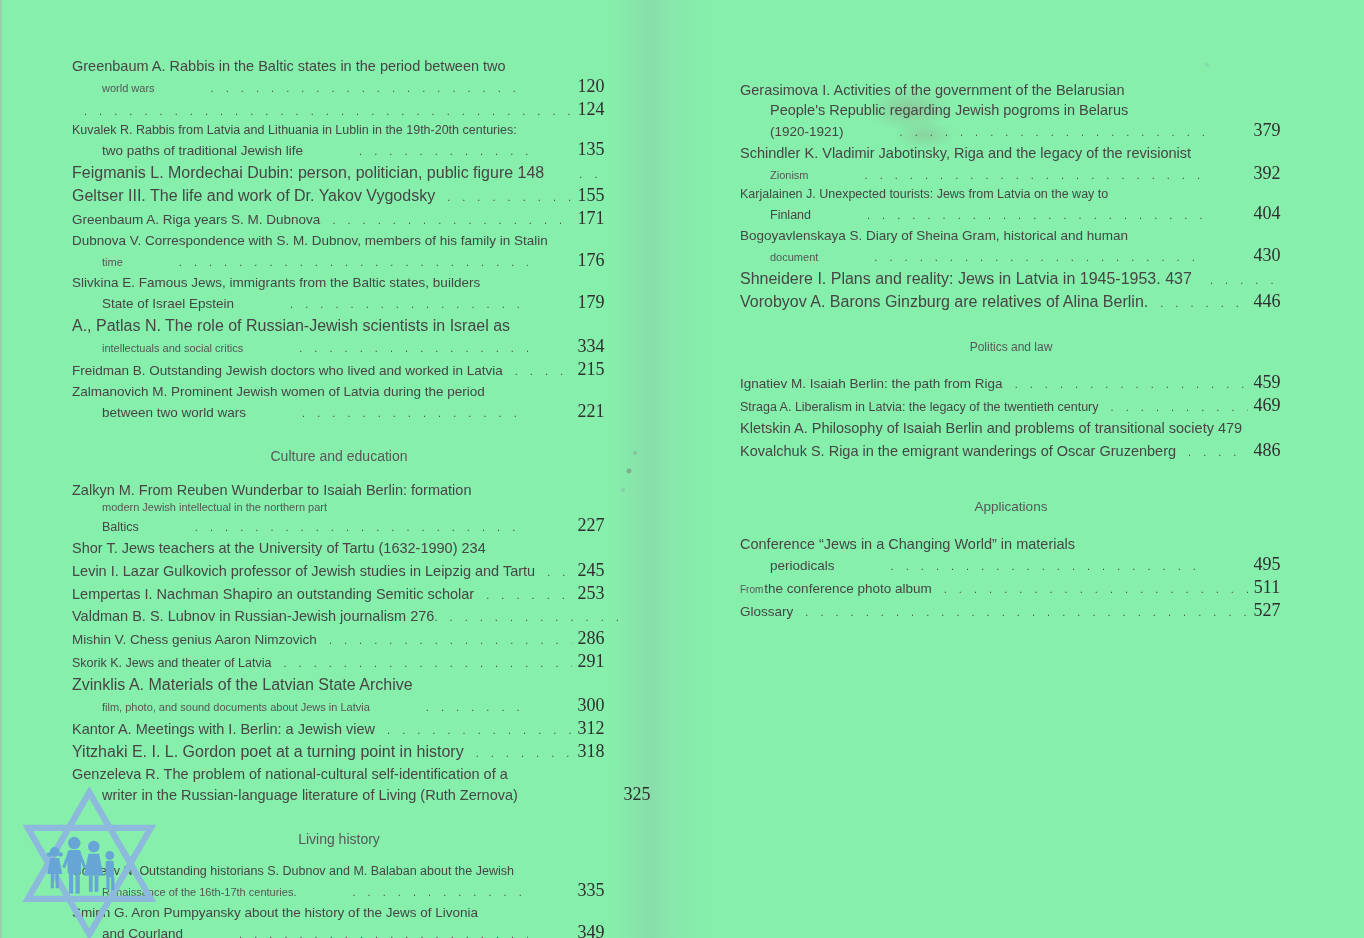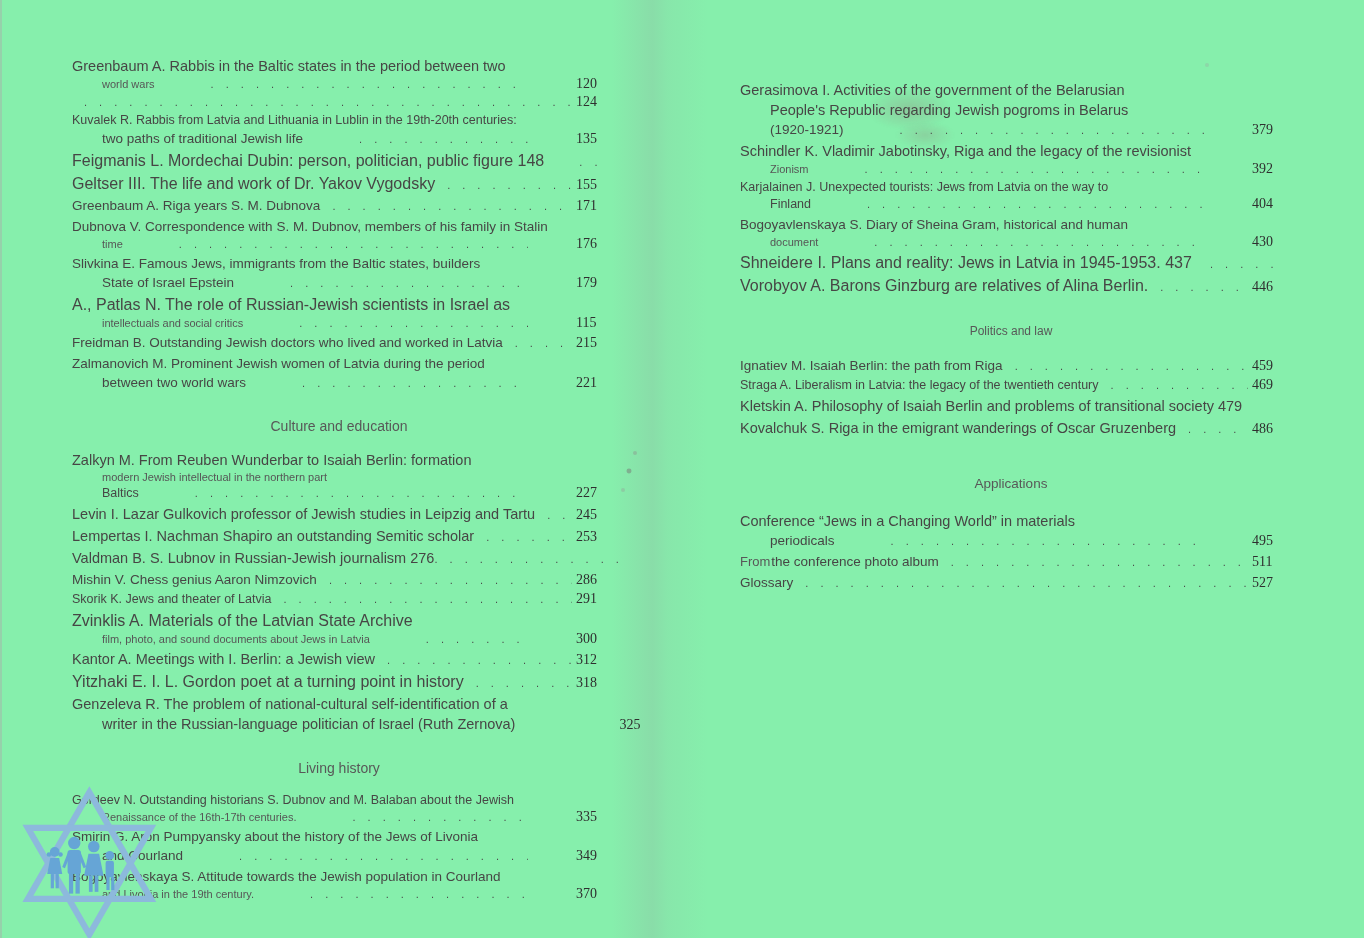--- a/index.html
+++ b/index.html
@@ -36,35 +36,35 @@
   #page-left{left:72px; top:56px; width:534px;}
   #page-right{left:740px; top:52px; width:542px;margin-top:28px;}
   .toc-line{display:flex;align-items:baseline;}
   .toc-line.ind{padding-left:30px;gap:44px;}
   .t{white-space:nowrap;}
   .lg {font-size:16px;   line-height:21px;}
   .md2{font-size:14.5px; line-height:20px;}
   .md {font-size:13.5px; line-height:19px;}
   .sm2{font-size:12.5px; line-height:17px;}
   .sm {font-size:11px;   line-height:15px; color:#565656;}
-  .xs {font-size:13px; color:#585858;}
+  .xs {font-size:10px; color:#585858;}
   .pre{margin-right:1px;}
   .entry{margin-bottom:2px;}
   .leader{
     flex:1 1 auto; min-width:0; overflow:hidden; white-space:nowrap;
     letter-spacing:4.5px; font-size:11px; color:#4c4c4c;
     margin:0 4px 0 12px;
   }
   .trail{
     margin-left:auto; white-space:nowrap; letter-spacing:4.5px;
     font-size:11px; color:#4c4c4c; padding-right:4px;
   }
   .pagenum{
-    font-family:"Liberation Serif", serif; font-size:14px; color:#2f2f2f;
-    min-width:30px; text-align:left; white-space:nowrap;
+    font-family:"Liberation Serif", serif; font-size:18px; color:#2f2f2f;
+    min-width:30px; text-align:center; white-space:nowrap;
   }
   .sec-heading{text-align:center; color:#585858;}
   #page-left .sec-heading{font-size:14px; margin:26px 0 16px;}
   #page-right .section:nth-child(2) .sec-heading{font-size:12px; margin:28px 0 18px;}
   #page-right .section:nth-child(3) .sec-heading{font-size:13.5px; margin:38px 0 20px;}
   
   #logo{position:absolute; left:0; top:780px; width:200px; height:158px; pointer-events:none;}
   #folio{
     position:absolute; left:66px; top:938px;
     font-family:"Liberation Serif", serif; font-size:16px;
@@ -149,21 +149,21 @@
             <span class="pagenum">179</span>
           </div>
         </div>
         <div class="entry">
           <div class="toc-line">
             <span class="t lg">A., Patlas N. The role of Russian-Jewish scientists in Israel as</span>
           </div>
           <div class="toc-line ind">
             <span class="t sm">intellectuals and social critics</span>
             <span class="leader">. . . . . . . . . . . . . . . . . . . . . . . . . . . . . . . . . . . . . . . . . . . . . . . . . . . . . . . . . . . . . . . . . . . . . . . . . . . . . . . . . . . . . . . . . .</span>
-            <span class="pagenum">115</span>
+            <span class="pagenum">334</span>
           </div>
         </div>
         <div class="entry">
           <div class="toc-line">
             <span class="t md">Freidman B. Outstanding Jewish doctors who lived and worked in Latvia</span>
             <span class="leader">. . . . . . . . . . . . . . . . . . . . . . . . . . . . . . . . . . . . . . . . . . . . . . . . . . . . . . . . . . . . . . . . . . . . . . . . . . . . . . . . . . . . . . . . . .</span>
             <span class="pagenum">215</span>
           </div>
         </div>
         <div class="entry">
@@ -183,20 +183,25 @@
           <div class="toc-line">
             <span class="t md2">Zalkyn M. From Reuben Wunderbar to Isaiah Berlin: formation</span>
           </div>
           <div class="toc-line ind">
             <span class="t sm">modern Jewish intellectual in the northern part</span>
           </div>
           <div class="toc-line ind">
             <span class="t sm2">Baltics</span>
             <span class="leader">. . . . . . . . . . . . . . . . . . . . . . . . . . . . . . . . . . . . . . . . . . . . . . . . . . . . . . . . . . . . . . . . . . . . . . . . . . . . . . . . . . . . . . . . . .</span>
             <span class="pagenum">227</span>
+          </div>
+        </div>
+        <div class="entry">
+          <div class="toc-line">
+            <span class="t md2">Shor T. Jews teachers at the University of Tartu (1632-1990) 234</span>
           </div>
         </div>
         <div class="entry">
           <div class="toc-line">
             <span class="t md2">Levin I. Lazar Gulkovich professor of Jewish studies in Leipzig and Tartu</span>
             <span class="leader">. . . . . . . . . . . . . . . . . . . . . . . . . . . . . . . . . . . . . . . . . . . . . . . . . . . . . . . . . . . . . . . . . . . . . . . . . . . . . . . . . . . . . . . . . .</span>
             <span class="pagenum">245</span>
           </div>
         </div>
         <div class="entry">
@@ -248,21 +253,21 @@
             <span class="t lg">Yitzhaki E. I. L. Gordon poet at a turning point in history</span>
             <span class="leader">. . . . . . . . . . . . . . . . . . . . . . . . . . . . . . . . . . . . . . . . . . . . . . . . . . . . . . . . . . . . . . . . . . . . . . . . . . . . . . . . . . . . . . . . . .</span>
             <span class="pagenum">318</span>
           </div>
         </div>
         <div class="entry">
           <div class="toc-line">
             <span class="t md2">Genzeleva R. The problem of national-cultural self-identification of a</span>
           </div>
           <div class="toc-line ind">
-            <span class="t md2">writer in the Russian-language politician of Israel (Ruth Zernova)</span>
+            <span class="t md2">writer in the Russian-language literature of Living (Ruth Zernova)</span>
             <span class="leader">. . . . . . . . . . . . . . . . . . . . . . . . . . . . . . . . . . . . . . . . . . . . . . . . . . . . . . . . . . . . . . . . . . . . . . . . . . . . . . . . . . . . . . . . . .</span>
             <span class="pagenum">325</span>
           </div>
         </div>
       </div>
       <div class="section">
         <div class="sec-heading">Living history</div>
         <div class="entry">
           <div class="toc-line">
             <span class="t sm2">Gordeev N. Outstanding historians S. Dubnov and M. Balaban about the Jewish</span>

